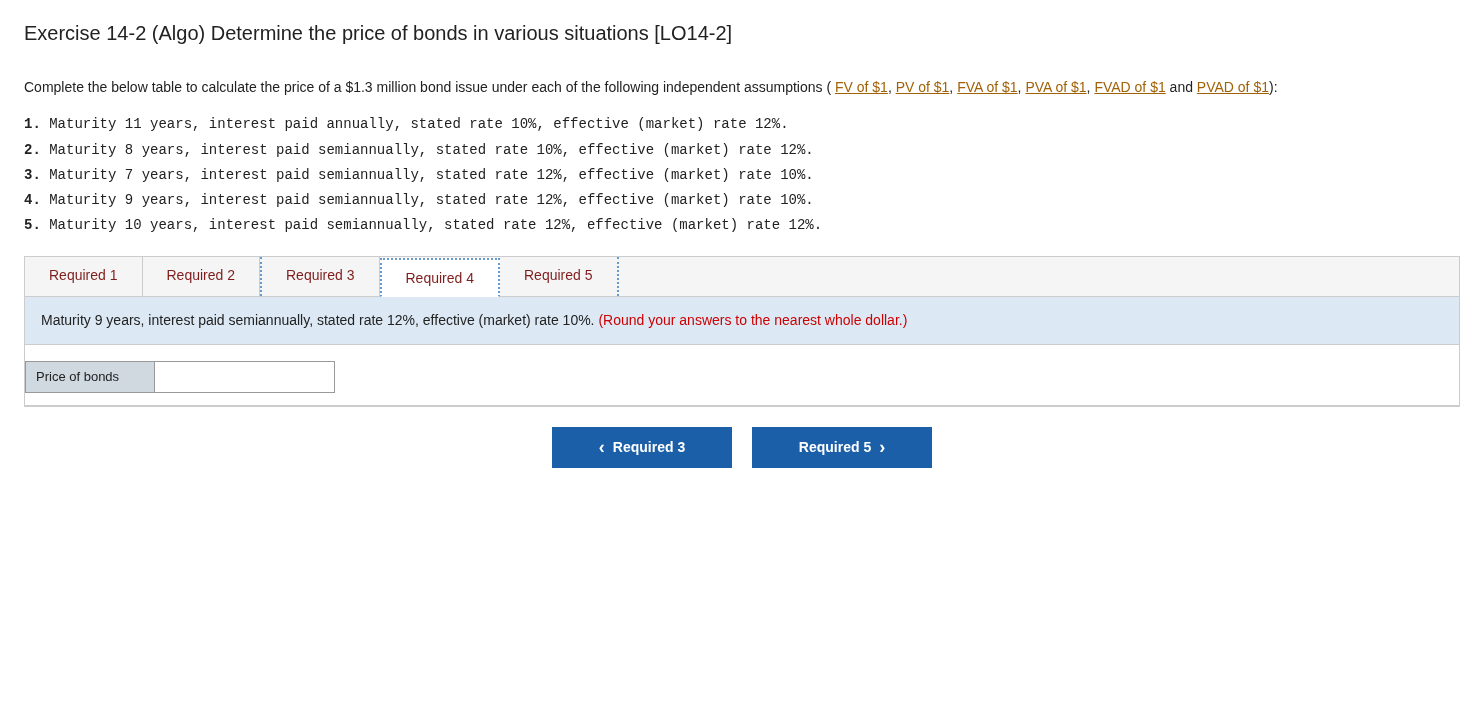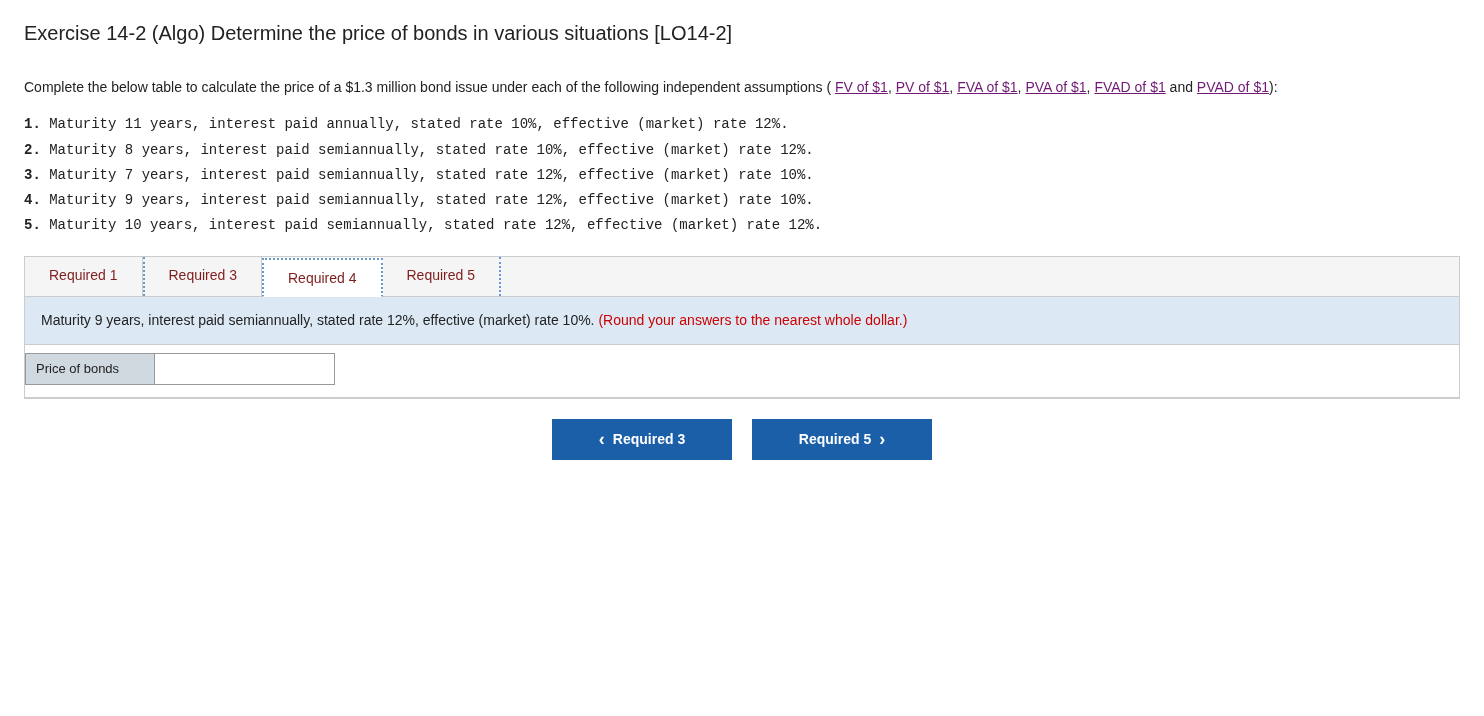--- a/index.html
+++ b/index.html
@@ -16,21 +16,21 @@
       font-weight: normal;
       margin-bottom: 30px;
       line-height: 1.3;
     }
     .intro-text {
       margin-bottom: 14px;
       line-height: 1.6;
       font-size: 14px;
     }
     .intro-text a {
-      color: #701a75;
+      color: #a16207;
       text-decoration: underline;
     }
     .assumptions {
       margin-bottom: 18px;
       line-height: 1.8;
       font-family: Liberation Mono, monospace;
     }
     .assumptions p {
       font-size: 14px;
     }
@@ -80,21 +80,21 @@
       line-height: 1.6;
       border-bottom: 1px solid #ccc;
     }
     .tab-content .round-note {
       color: #cc0000;
     }
     .input-row {
       display: flex;
       align-items: center;
       gap: 0;
-      padding: 8px 0 12px 0;
+      padding: 16px 0 12px 0;
       border-bottom: 1px solid #ccc;
     }
     .input-label {
       background: #d0d8e0;
       border: 1px solid #999;
       padding: 6px 10px;
       font-size: 13px;
       min-width: 130px;
       height: 32px;
       display: flex;
@@ -179,20 +179,23 @@
   <p><strong>3.</strong> Maturity 7 years, interest paid semiannually, stated rate 12%, effective (market) rate 10%.</p>
   <p><strong>4.</strong> Maturity 9 years, interest paid semiannually, stated rate 12%, effective (market) rate 10%.</p>
   <p><strong>5.</strong> Maturity 10 years, interest paid semiannually, stated rate 12%, effective (market) rate 12%.</p>
 </div>
 
 <div class="outer-border">
 
   <div class="tabs-row">
     <div class="tab">
       <span>Required 1</span>
+    </div>
+    <div class="tab">
+      <span>Required 2</span>
     </div>
     <div class="tab dotted-left">
       <span>Required 3</span>
     </div>
     <div class="tab active dotted-left dotted-right">
       <span>Required 4</span>
     </div>
     <div class="tab dotted-right">
       <span>Required 5</span>
     </div>

